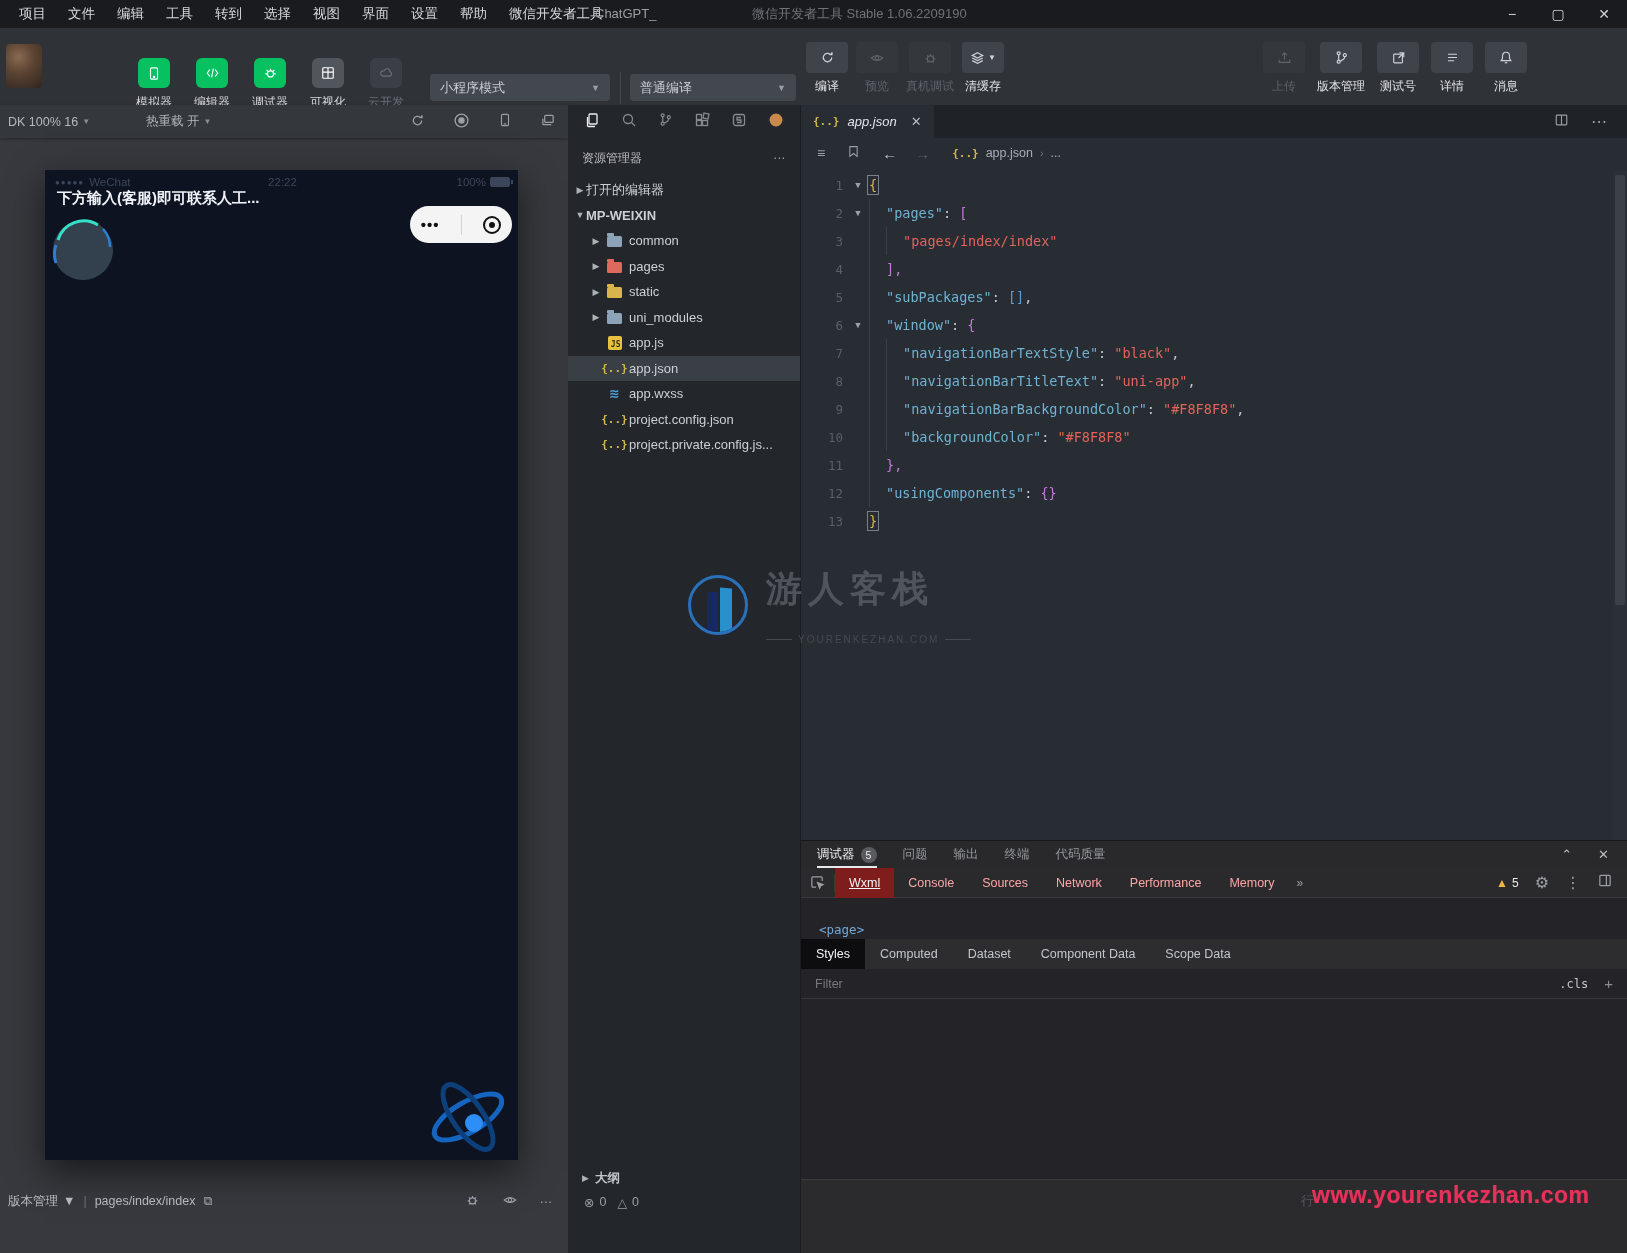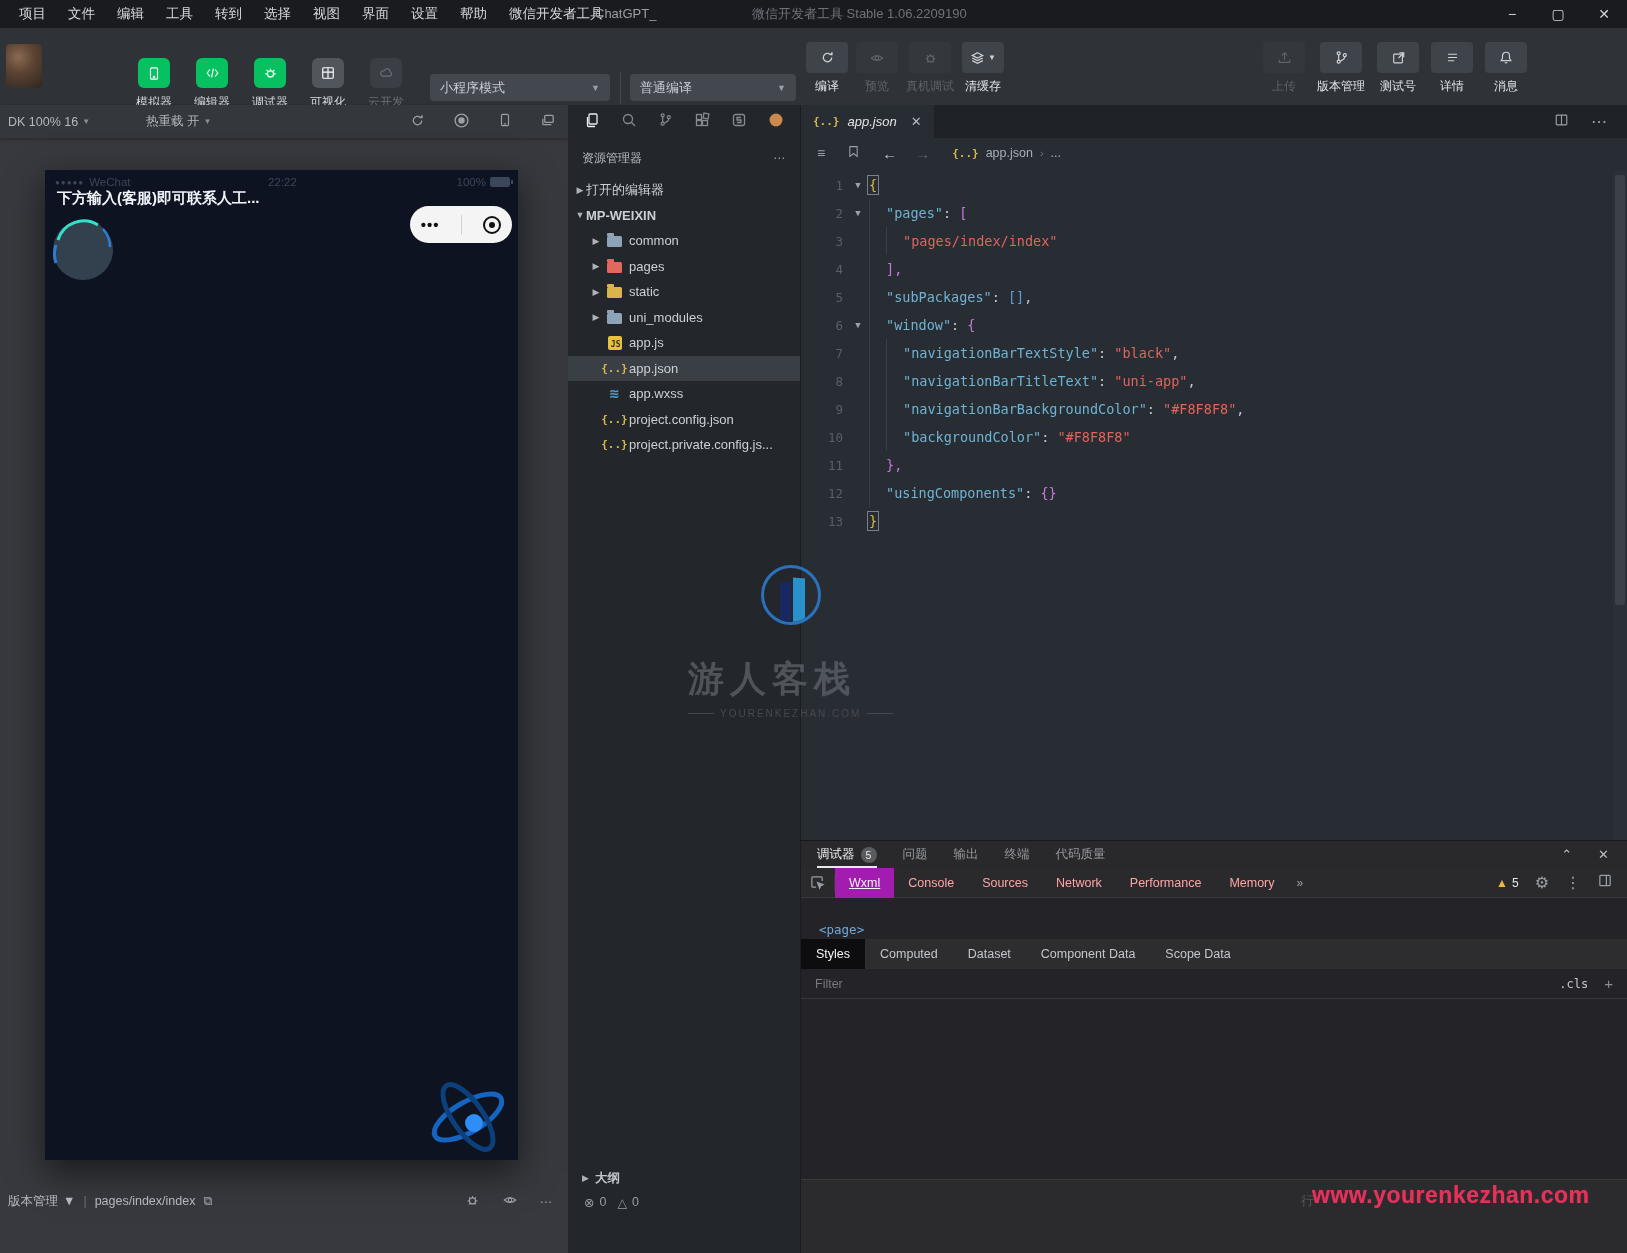--- a/index.html
+++ b/index.html
@@ -142,45 +142,45 @@
   .dbg-tab { margin-right:26px; font-size:12.5px; color:#96989d; display:flex; align-items:center; gap:6px; height:27px; position:relative; }
   .dbg-tab.active { color:#f0f1f3; }
   .dbg-tab.active:after { content:""; position:absolute; left:0; right:0; bottom:0; height:2px; background:#e8e9eb; }
   .dbg-badge { width:16px; height:16px; border-radius:50%; background:#5a5b5f; color:#e8e9eb; font-size:10.5px;
     display:flex; align-items:center; justify-content:center; }
   .dbg-header-right { margin-left:auto; display:flex; gap:26px; padding-right:18px; color:#b9bcc2; font-size:13px; }
   .devtools-row { position:absolute; left:0; top:27px; right:0; height:30px; background:#2a2a2d; border-bottom:1px solid #3a3a3e;
     display:flex; align-items:center; }
   .insp { width:34px; display:flex; justify-content:center; color:#9a9ea5; border-right:1px solid #3a3a3e; height:18px; align-items:center; }
   .dt-tab { padding:0 14px; height:30px; display:flex; align-items:center; font-size:12.5px; color:#fca5a5; }
-  .dt-tab.active { background:#a21caf; color:#f2f3f5;text-decoration:underline; }
+  .dt-tab.active { background:#7f1d1d; color:#f2f3f5;text-decoration:underline; }
   .dt-more { color:#9a9ea5; padding:0 8px; font-size:12px; }
   .dt-right { margin-left:auto; display:flex; align-items:center; gap:16px; padding-right:14px; }
   .warn { display:flex; align-items:center; gap:4px; color:#e8e9eb; font-size:12px; }
   .warn .tri { color:#f0b73f; font-size:12px; }
   .elem-strip { position:absolute; left:0; top:57px; right:0; height:41px; }
   .elem-tag { position:absolute; left:18px; bottom:2px; color:#6fa8dc; font-size:12.5px; font-family:"DejaVu Sans Mono",monospace; }
   .styles-row { position:absolute; left:0; top:98px; right:0; height:30px; background:#2d2d30; display:flex; align-items:center; }
   .st-tab { padding:0 15px; height:30px; display:flex; align-items:center; font-size:12.5px; color:#c3c6cb; }
   .st-tab.active { background:#0d0d0f; color:#f2f3f5; }
   .filter-row { position:absolute; left:0; top:128px; right:0; height:30px; border-bottom:1px solid #38383c;
     display:flex; align-items:center; padding:0 14px; }
   .filter-row .flt { color:#77797e; font-size:12.5px; }
   .filter-row .cls { margin-left:auto; color:#c3c6cb; font-size:12px; font-family:"DejaVu Sans Mono",monospace; }
   .filter-row .plus { color:#8a8d92; font-size:15px; margin-left:16px; }
   .dbg-bottom { position:absolute; left:0; top:338px; right:0; bottom:0; background:#2b2b2e; border-top:1px solid #3a3a3e; }
   .faint-status { position:absolute; left:500px; top:12px; color:#55575c; font-size:13px; }
 
   
-  .wm-center { position:absolute; left:688px; top:565px; display:flex; align-items:center; gap:30px; opacity:.85; pointer-events:none;flex-direction:column; }
+  .wm-center { position:absolute; left:688px; top:565px; display:flex; align-items:center; gap:18px; opacity:.85; pointer-events:none; }
   .wm-logo { width:60px; height:60px; border:3px solid #2b7fd4; border-radius:50%; position:relative; overflow:hidden; }
   .wm-b1 { position:absolute; left:16px; top:14px; width:11px; height:40px; background:#17296b; transform:skewY(-4deg); }
   .wm-b2 { position:absolute; left:29px; top:10px; width:12px; height:46px; background:#2aa3e8; transform:skewY(4deg); }
   .wm-txt .cn { font-family:"Liberation Serif","DejaVu Serif",serif; font-size:36px; font-weight:bold; color:#585c62; letter-spacing:6px; }
-  .wm-txt .site { margin-top:4px; font-size:10px; color:#4c4f54; letter-spacing:2px; display:flex; align-items:center; gap:6px; }
+  .wm-txt .site { margin-top:20px; font-size:10px; color:#4c4f54; letter-spacing:2px; display:flex; align-items:center; gap:6px; }
   .wm-txt .site:before,.wm-txt .site:after { content:""; width:26px; height:1px; background:#4c4f54; }
   .wm-red { position:absolute; left:1312px; top:1182px; color:#e6315a; font-size:23px; font-weight:bold; letter-spacing:.5px;
     text-shadow:0 0 1px rgba(230,49,90,.6); }
 </style>
 </head>
 <body>
 
 <div class="app">
 
   <div class="titlebar">

